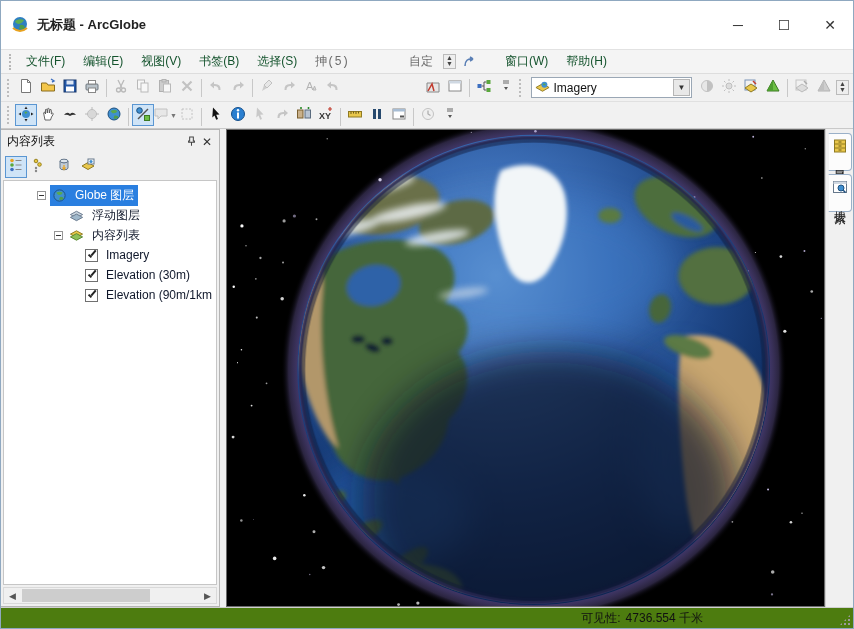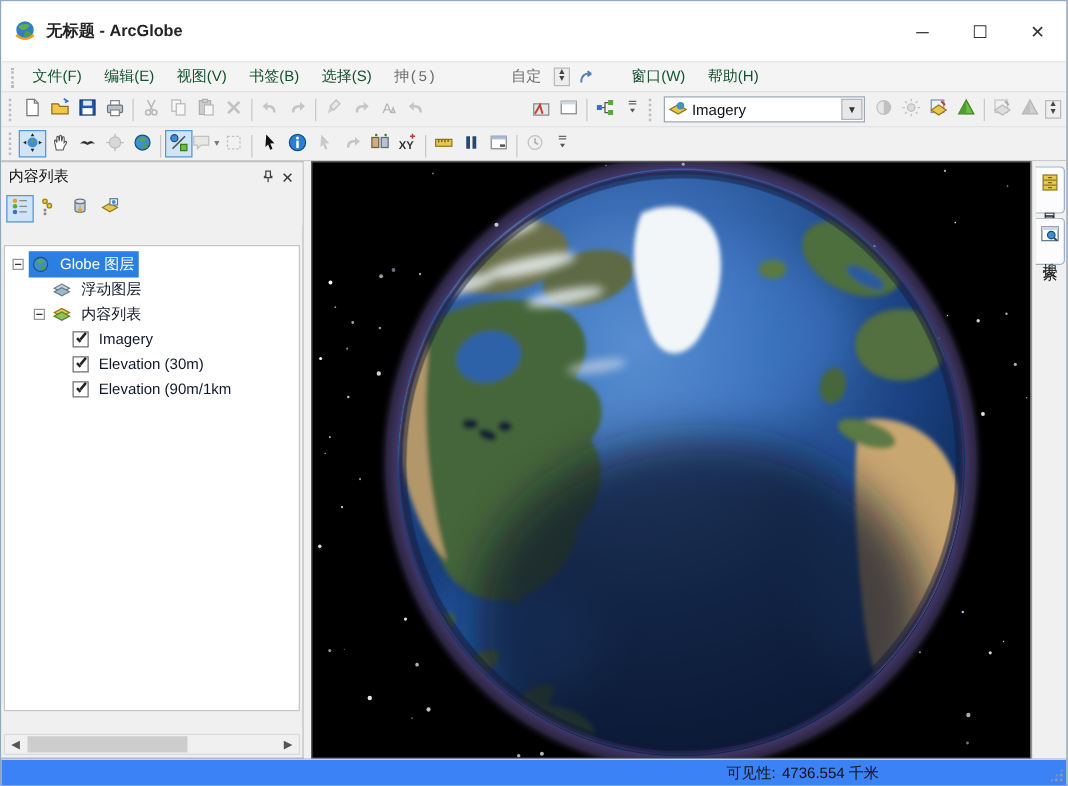--- a/index.html
+++ b/index.html
@@ -38,27 +38,27 @@
   .push-right { margin-left:auto; margin-right:2px; }
 
   
   #imagery-combo { display:flex; align-items:center; width:184px; height:21px; background:#fff; border:1px solid #9aa7b5; margin:0 4px; padding-left:3px; }
   #imagery-combo svg { width:15px; height:15px; }
   #imagery-value { flex:1; padding-left:4px; font-size:12px; color:#111; }
   #combo-arrow { width:17px; height:17px; background:#e8e8e8; border:1px solid #b5b5b5; display:flex; align-items:center; justify-content:center; font-size:8px; color:#333; margin-right:1px; }
 
   
   #main { flex:1; display:flex; min-height:0; }
-  #toc-panel { width:242px; background:#f0f0f0; border:1px solid #b5b5b5; border-left:none; display:flex; flex-direction:column; }
+  #toc-panel { width:219px; background:#f0f0f0; border:1px solid #b5b5b5; border-left:none; display:flex; flex-direction:column; }
   #toc-header { height:23px; display:flex; align-items:center; padding:0 4px 0 6px; background:#f0f0f0; }
   #toc-title { flex:1; font-size:12px; color:#111; }
   .hdr-btn { width:16px; height:16px; display:flex; align-items:center; justify-content:center; color:#333; }
   #toc-tools { height:27px; display:flex; align-items:center; padding-left:4px; background:#f0f0f0; }
   #toc-tools .tbtn { margin-right:2px; }
-  #toc-tree { flex:1; background:#ffffff; border:1px solid #c6c6c6; margin:16px 2px; overflow:hidden; padding-top:4px; }
+  #toc-tree { flex:1; background:#ffffff; border:1px solid #c6c6c6; margin:0 2px; overflow:hidden; padding-top:4px;padding-left:27px; }
   .tree-row { display:flex; align-items:center; height:20px; white-space:nowrap; }
   .expander { width:9px; height:9px; border:1px solid #969696; background:#fff; display:flex; align-items:center; justify-content:center; margin-right:4px; flex:none; }
   .expander::before { content:""; width:5px; height:1px; background:#333; }
   .exp-space { width:13px; flex:none; }
   .cbx { width:13px; height:13px; border:1px solid #707070; background:#fff; margin-right:5px; flex:none; position:relative; }
   .cbx.checked::before { content:""; position:absolute; left:2px; top:5px; width:4px; height:2px; background:#222; transform:rotate(45deg); }
   .cbx.checked::after { content:""; position:absolute; left:4px; top:2px; width:7px; height:2px; background:#222; transform:rotate(-50deg); }
   .tree-ico { width:17px; height:15px; margin-right:4px; flex:none; }
   .tree-ico svg { width:17px; height:15px; }
   .tree-label { font-size:12px; color:#0f172a; padding:1px 3px; }
@@ -74,21 +74,21 @@
   #viewport { flex:1; background:#000; position:relative; border:1px solid #6a6a6a; }
   #viewport svg { display:block; width:100%; height:100%; }
 
   
   #right-strip { width:28px; background:#f0f0f0; border-left:1px solid #d0d0d0; padding-top:4px; display:flex; flex-direction:column; align-items:center; }
   .vtab { width:24px; border:1px solid #9ab0c8; border-left:1px solid #f0f0f0; background:#fcfcfc; border-radius:0 4px 4px 0; padding:4px 0 6px 0; margin-bottom:3px; display:flex; flex-direction:column; align-items:center; }
   .vtab svg { width:16px; height:16px; margin-bottom:3px; }
   .vtab .vlabel { writing-mode:vertical-rl; font-size:12px; color:#222; letter-spacing:2px; }
 
   
-  #statusbar { height:21px; background:#3b82f6; border-top:1px solid #d0d0d0; display:flex; align-items:center; position:relative; }
+  #statusbar { height:21px; background:#4d7c0f; border-top:1px solid #d0d0d0; display:flex; align-items:center; position:relative; }
   #status-text { margin-left:auto; margin-right:150px; font-size:12px; color:#111; }
   #status-text .val { margin-left:5px; }
   #grip { position:absolute; right:2px; bottom:2px; width:12px; height:12px;
           background-image:radial-gradient(#9a9a9a 1px, transparent 1.2px);
           background-size:4px 4px; background-position:bottom right; clip-path:polygon(100% 0,100% 100%,0 100%); }
 </style>
 </head>
 <body>
 
 <div id="app">

